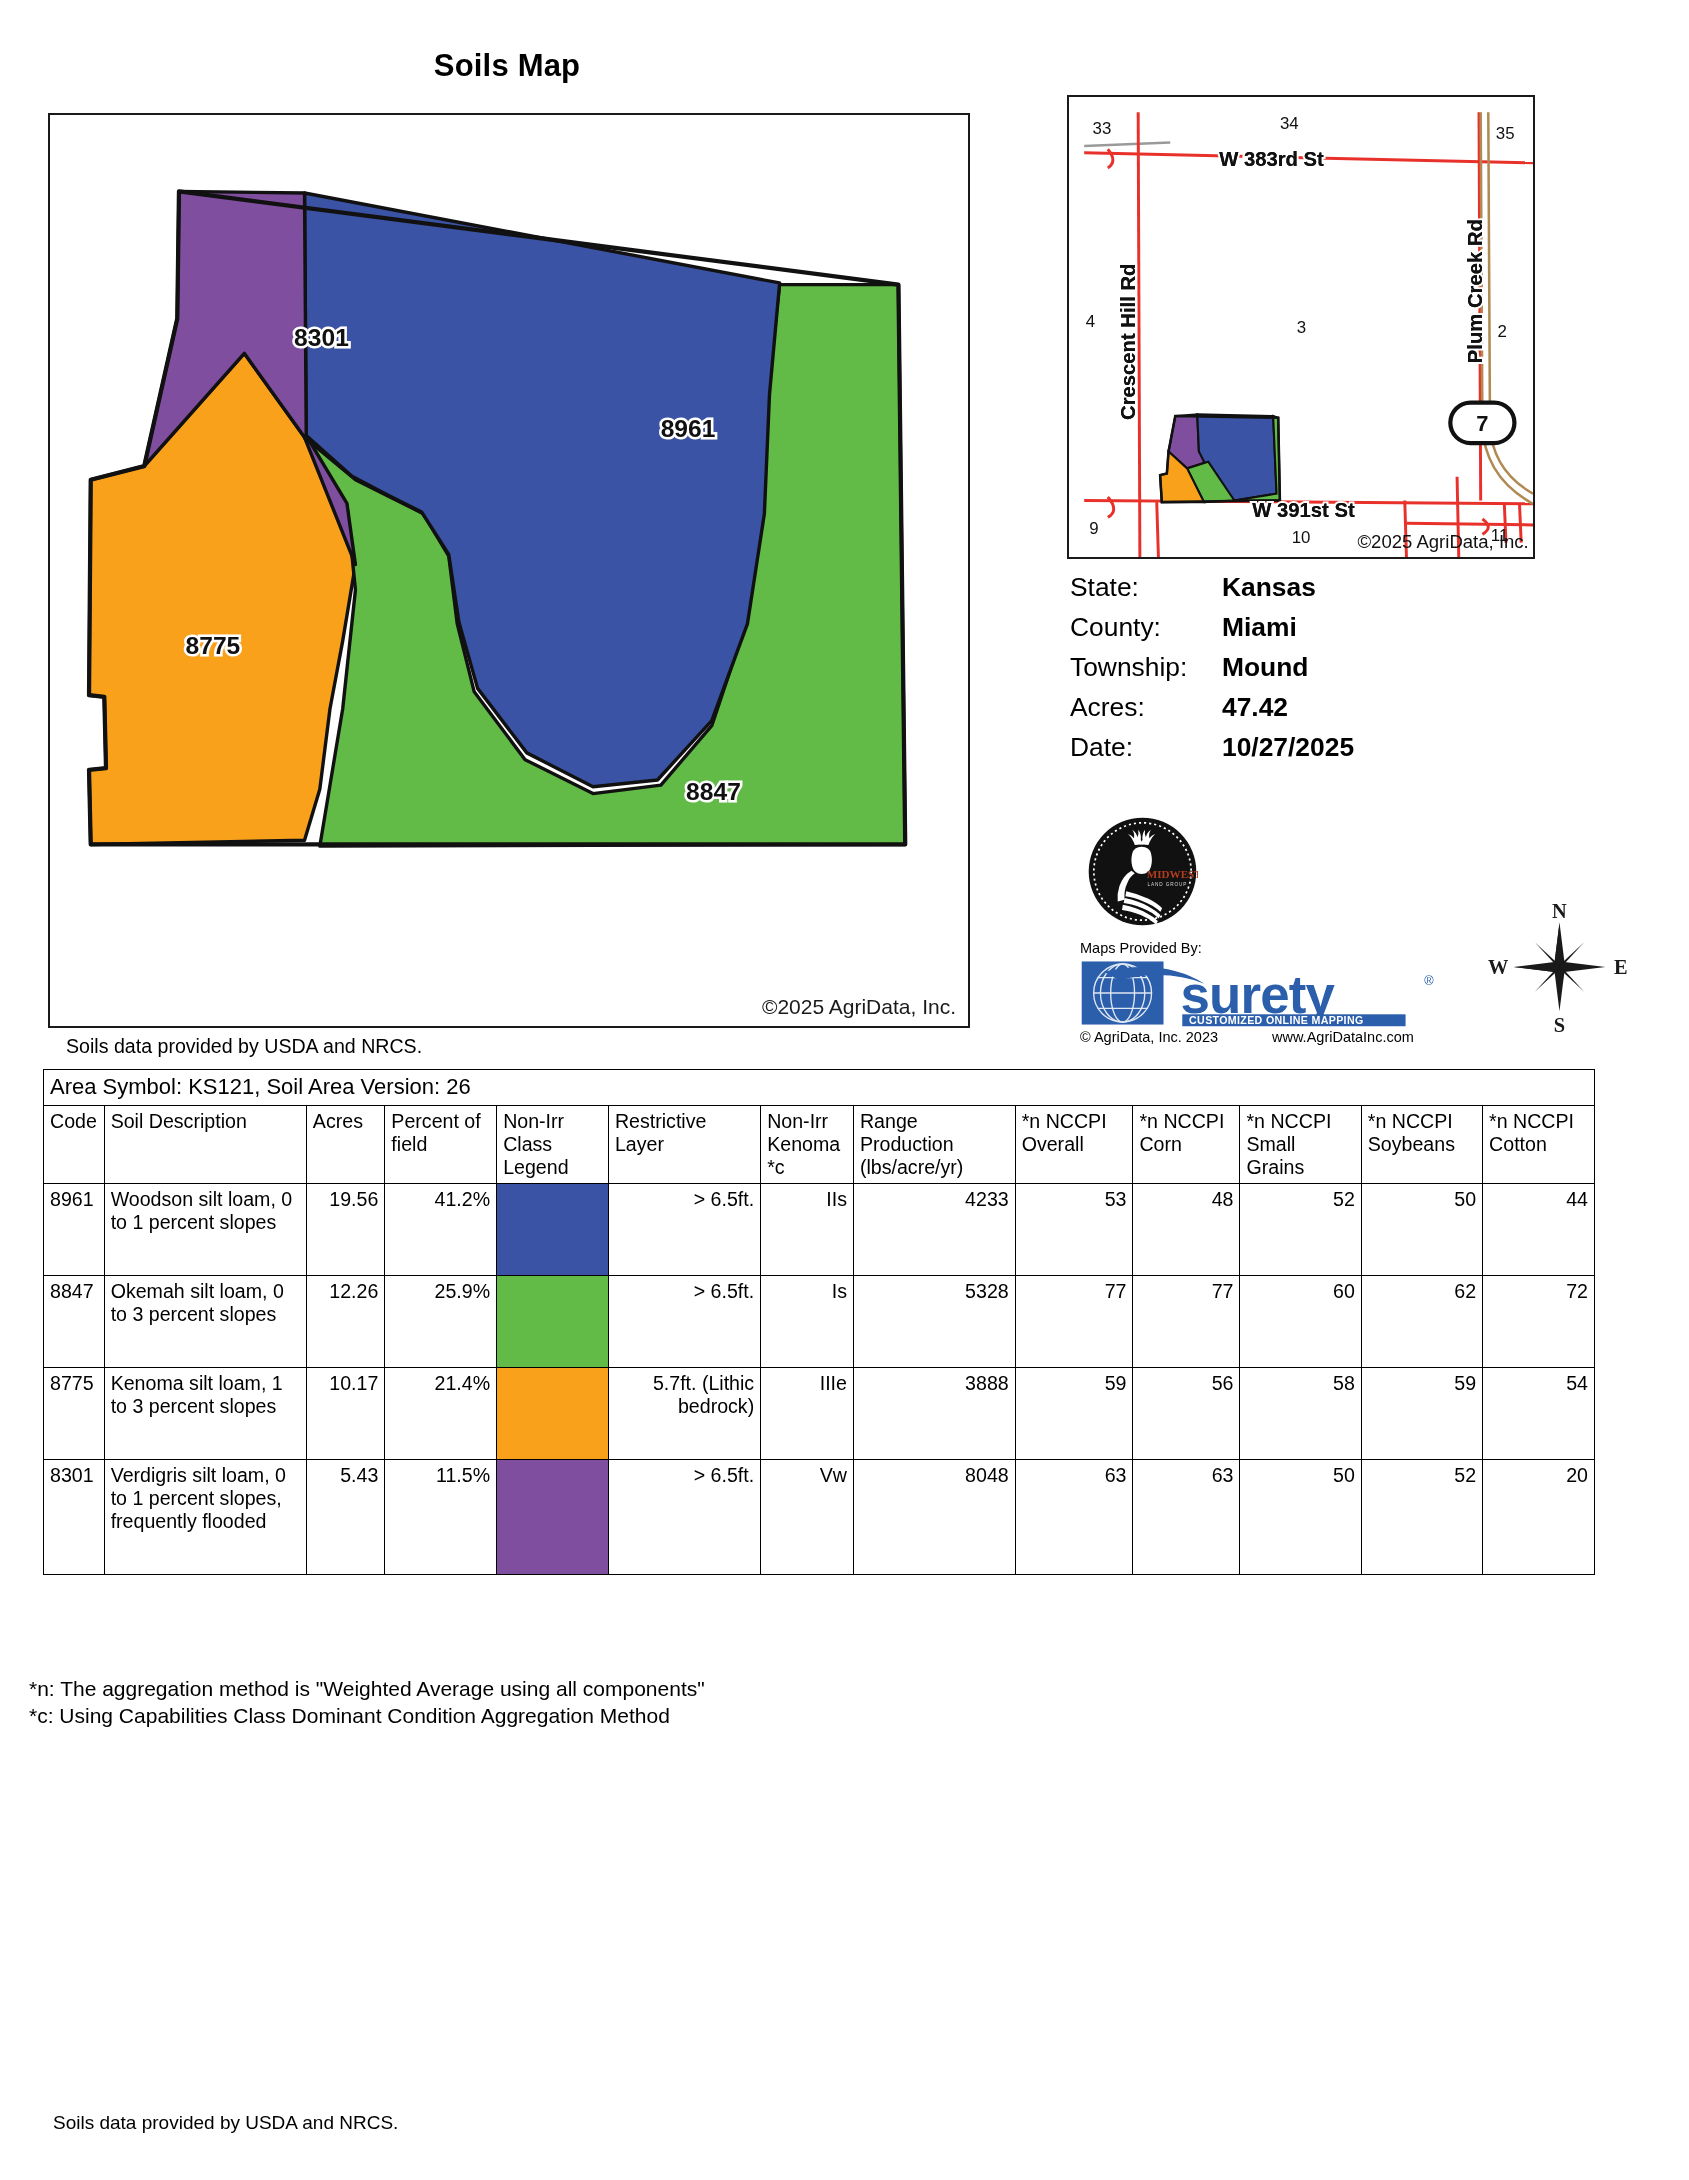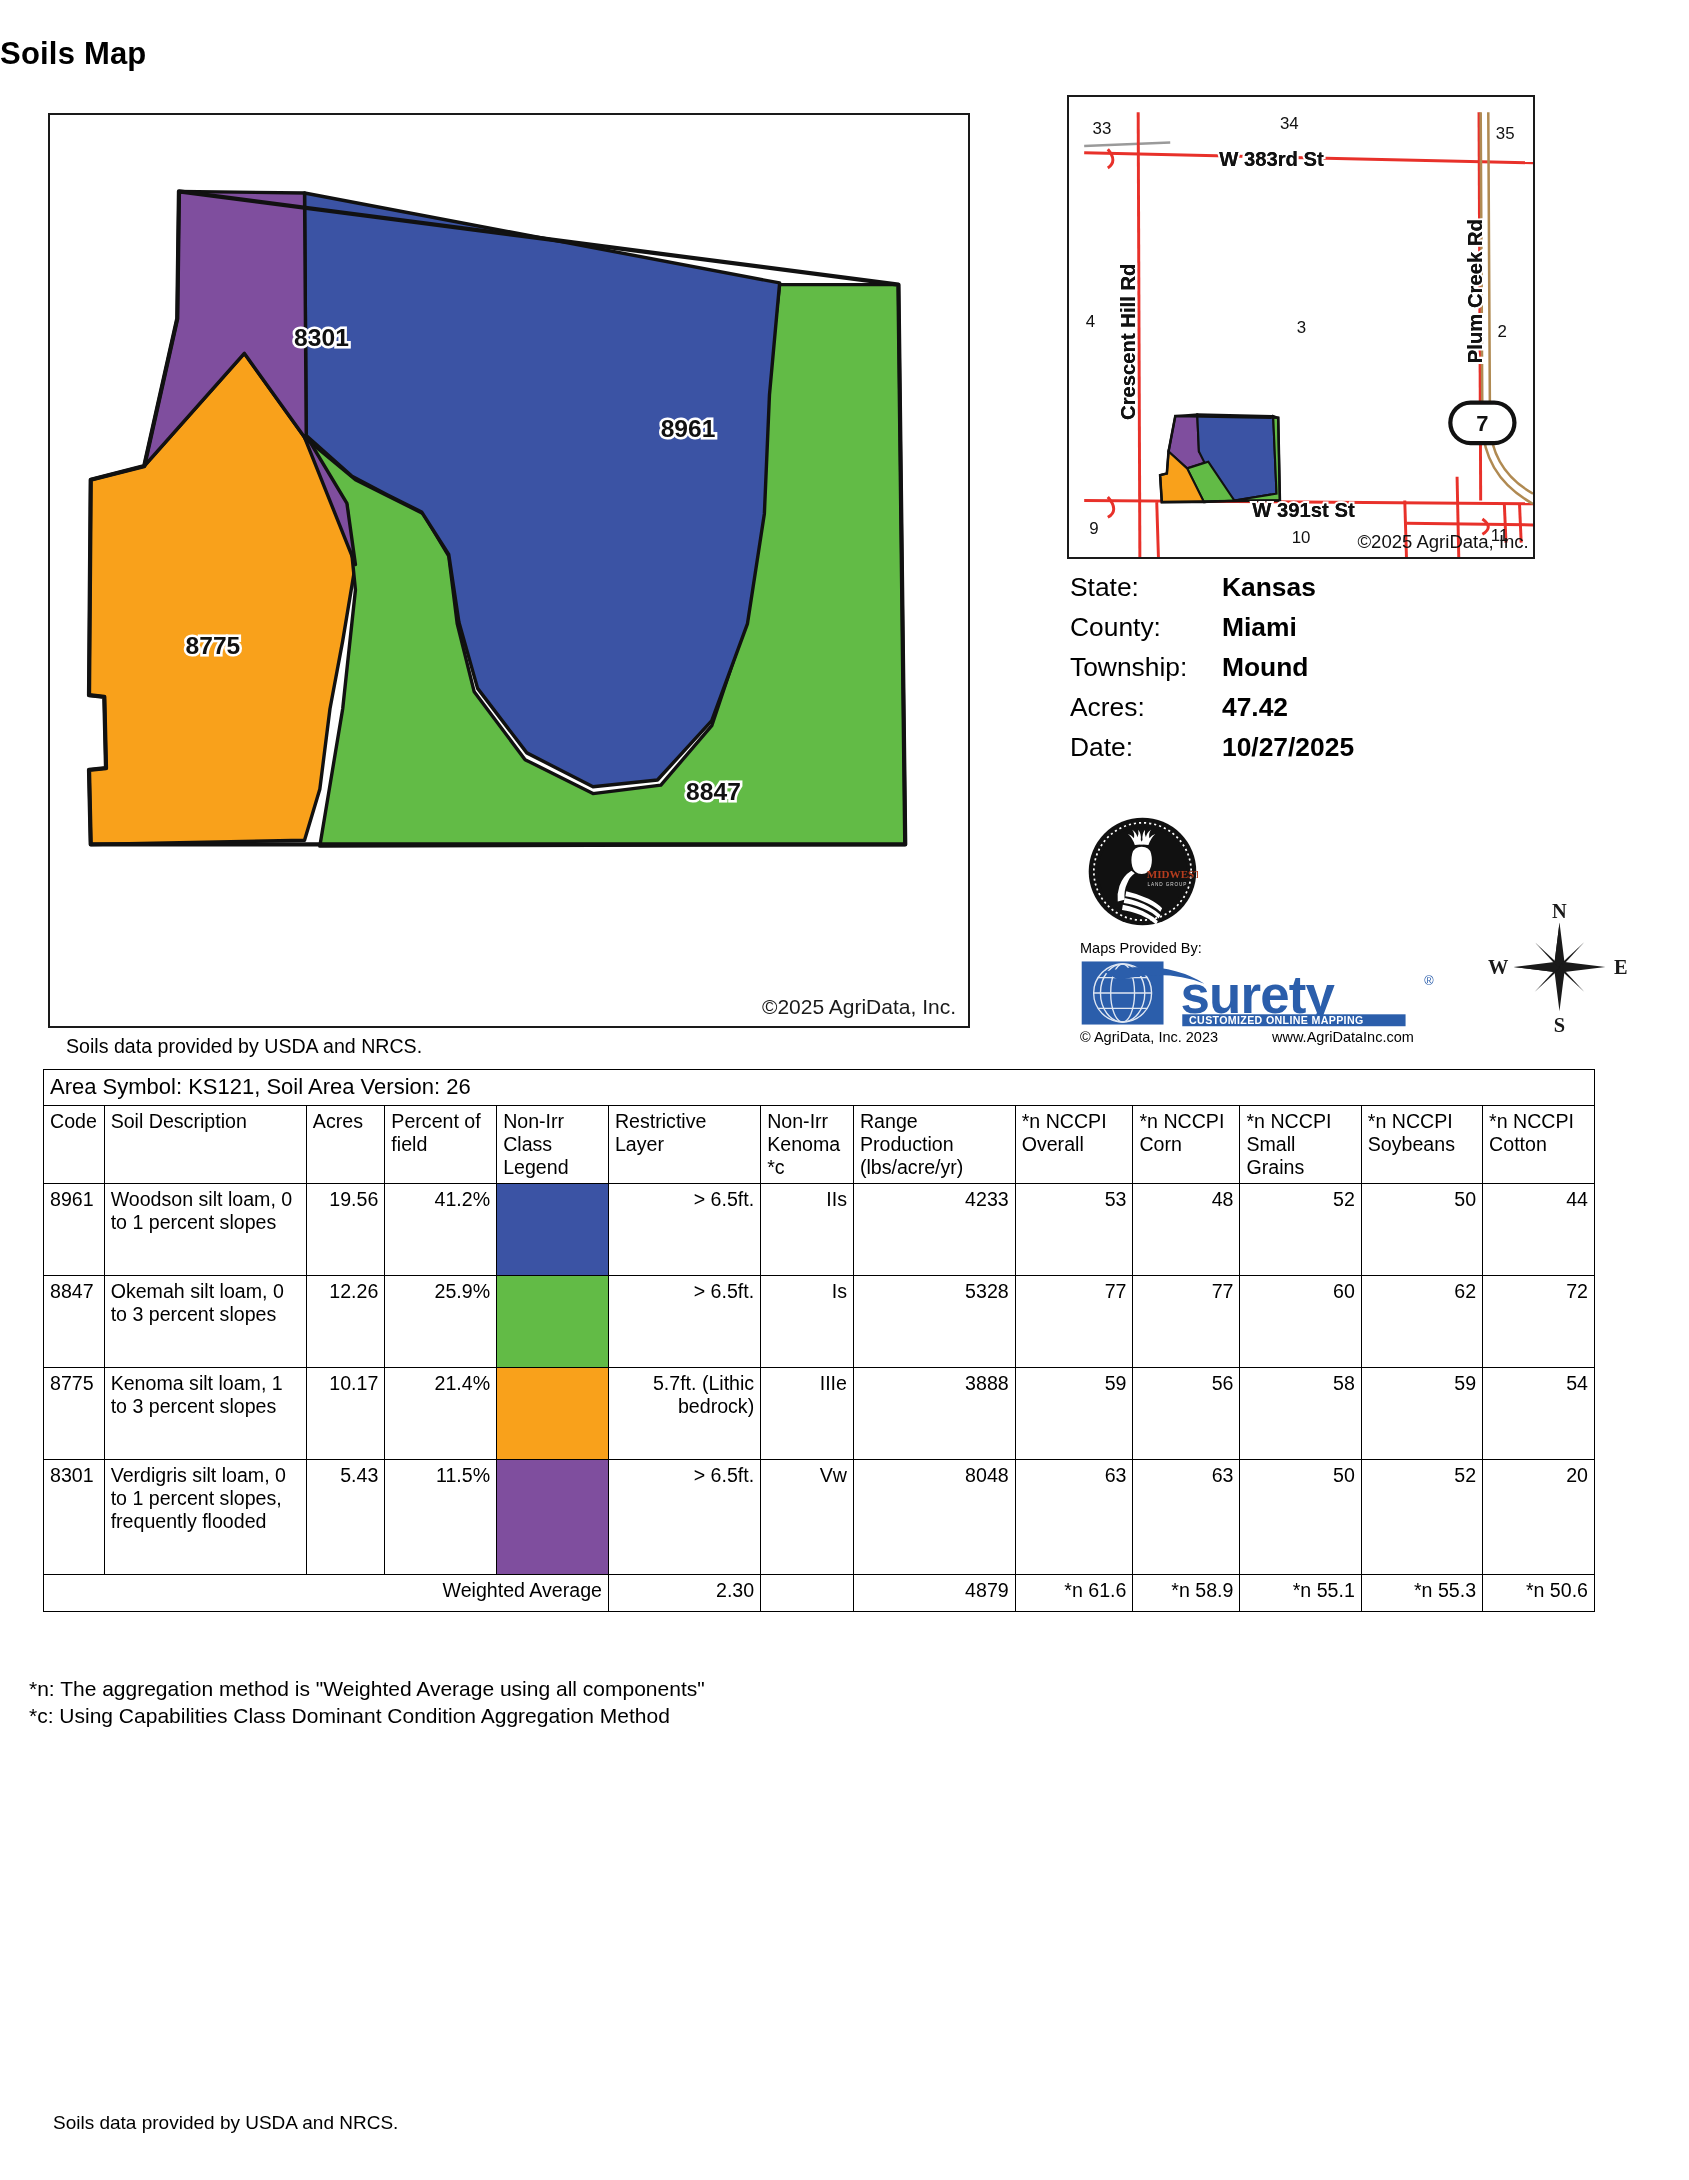--- a/index.html
+++ b/index.html
@@ -12,24 +12,24 @@
     height: 2181px;
     font-family: "Liberation Sans", sans-serif;
     color: #000000;
     position: relative;
     overflow: hidden;
   }
 
   
   .page-title {
     position: absolute;
-    top: 36px;
+    top: 48px;
     left: 0;
     width: 1014px;
-    text-align: left;
+    text-align: center;
     font-size: 31px;
     font-weight: bold;
     letter-spacing: 0.2px;
   }
 
   
   .map-box {
     position: absolute;
     left: 48px;
     top: 113px;
@@ -487,31 +487,20 @@
         <td class="num">&gt; 6.5ft.</td>
         <td class="num">Vw</td>
         <td class="num">8048</td>
         <td class="num">63</td>
         <td class="num">63</td>
         <td class="num">50</td>
         <td class="num">52</td>
         <td class="num">20</td>
       </tr>
 
-      <tr class="wavg-row">
-        <td colspan="5" class="wavg-label">Weighted Average</td>
-        <td class="num">2.30</td>
-        <td></td>
-        <td class="num">4879</td>
-        <td class="num">*n 61.6</td>
-        <td class="num">*n 58.9</td>
-        <td class="num">*n 55.1</td>
-        <td class="num">*n 55.3</td>
-        <td class="num">*n 50.6</td>
-      </tr>
     </tbody>
   </table>
 </div>
 
 <div class="footnotes">
   <div>*n: The aggregation method is "Weighted Average using all components"</div>
   <div>*c: Using Capabilities Class Dominant Condition Aggregation Method</div>
 </div>
 
 <div class="bottom-note">Soils data provided by USDA and NRCS.</div>

